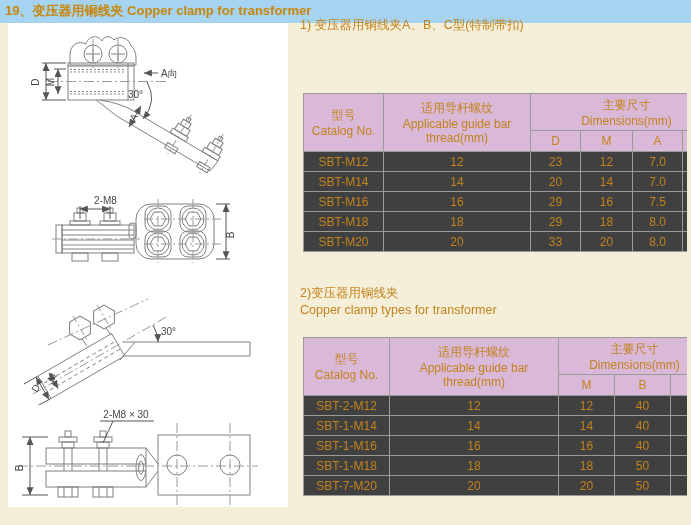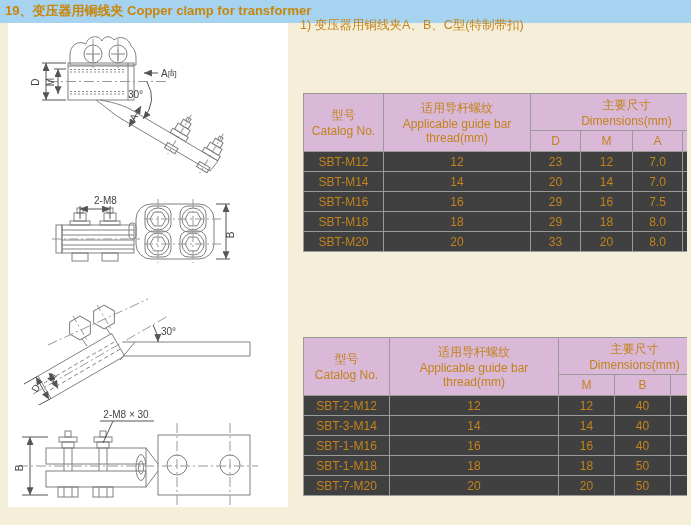--- a/index.html
+++ b/index.html
@@ -280,20 +280,22 @@
         <td>33</td>
         <td>20</td>
         <td>8.0</td>
         <td></td>
       </tr>
     </tbody>
   </table>
 </div>
 
 <div class="sec-heading" id="sec2">
+  <div>2)变压器用铜线夹</div>
+  <div>Copper clamp types for transformer</div>
 </div>
 
 <div class="tbl-wrap" id="tw2">
   <table id="t2">
     <colgroup>
         <col style="width:86px">
         <col style="width:169px">
         <col style="width:56px">
         <col style="width:56px">
         <col style="width:40px">
@@ -322,21 +324,21 @@
     </thead>
     <tbody>
       <tr>
         <td>SBT-2-M12</td>
         <td>12</td>
         <td>12</td>
         <td>40</td>
         <td></td>
       </tr>
       <tr>
-        <td>SBT-3-M14</td>
+        <td>SBT-1-M14</td>
         <td>14</td>
         <td>14</td>
         <td>40</td>
         <td></td>
       </tr>
       <tr>
         <td>SBT-1-M16</td>
         <td>16</td>
         <td>16</td>
         <td>40</td>

